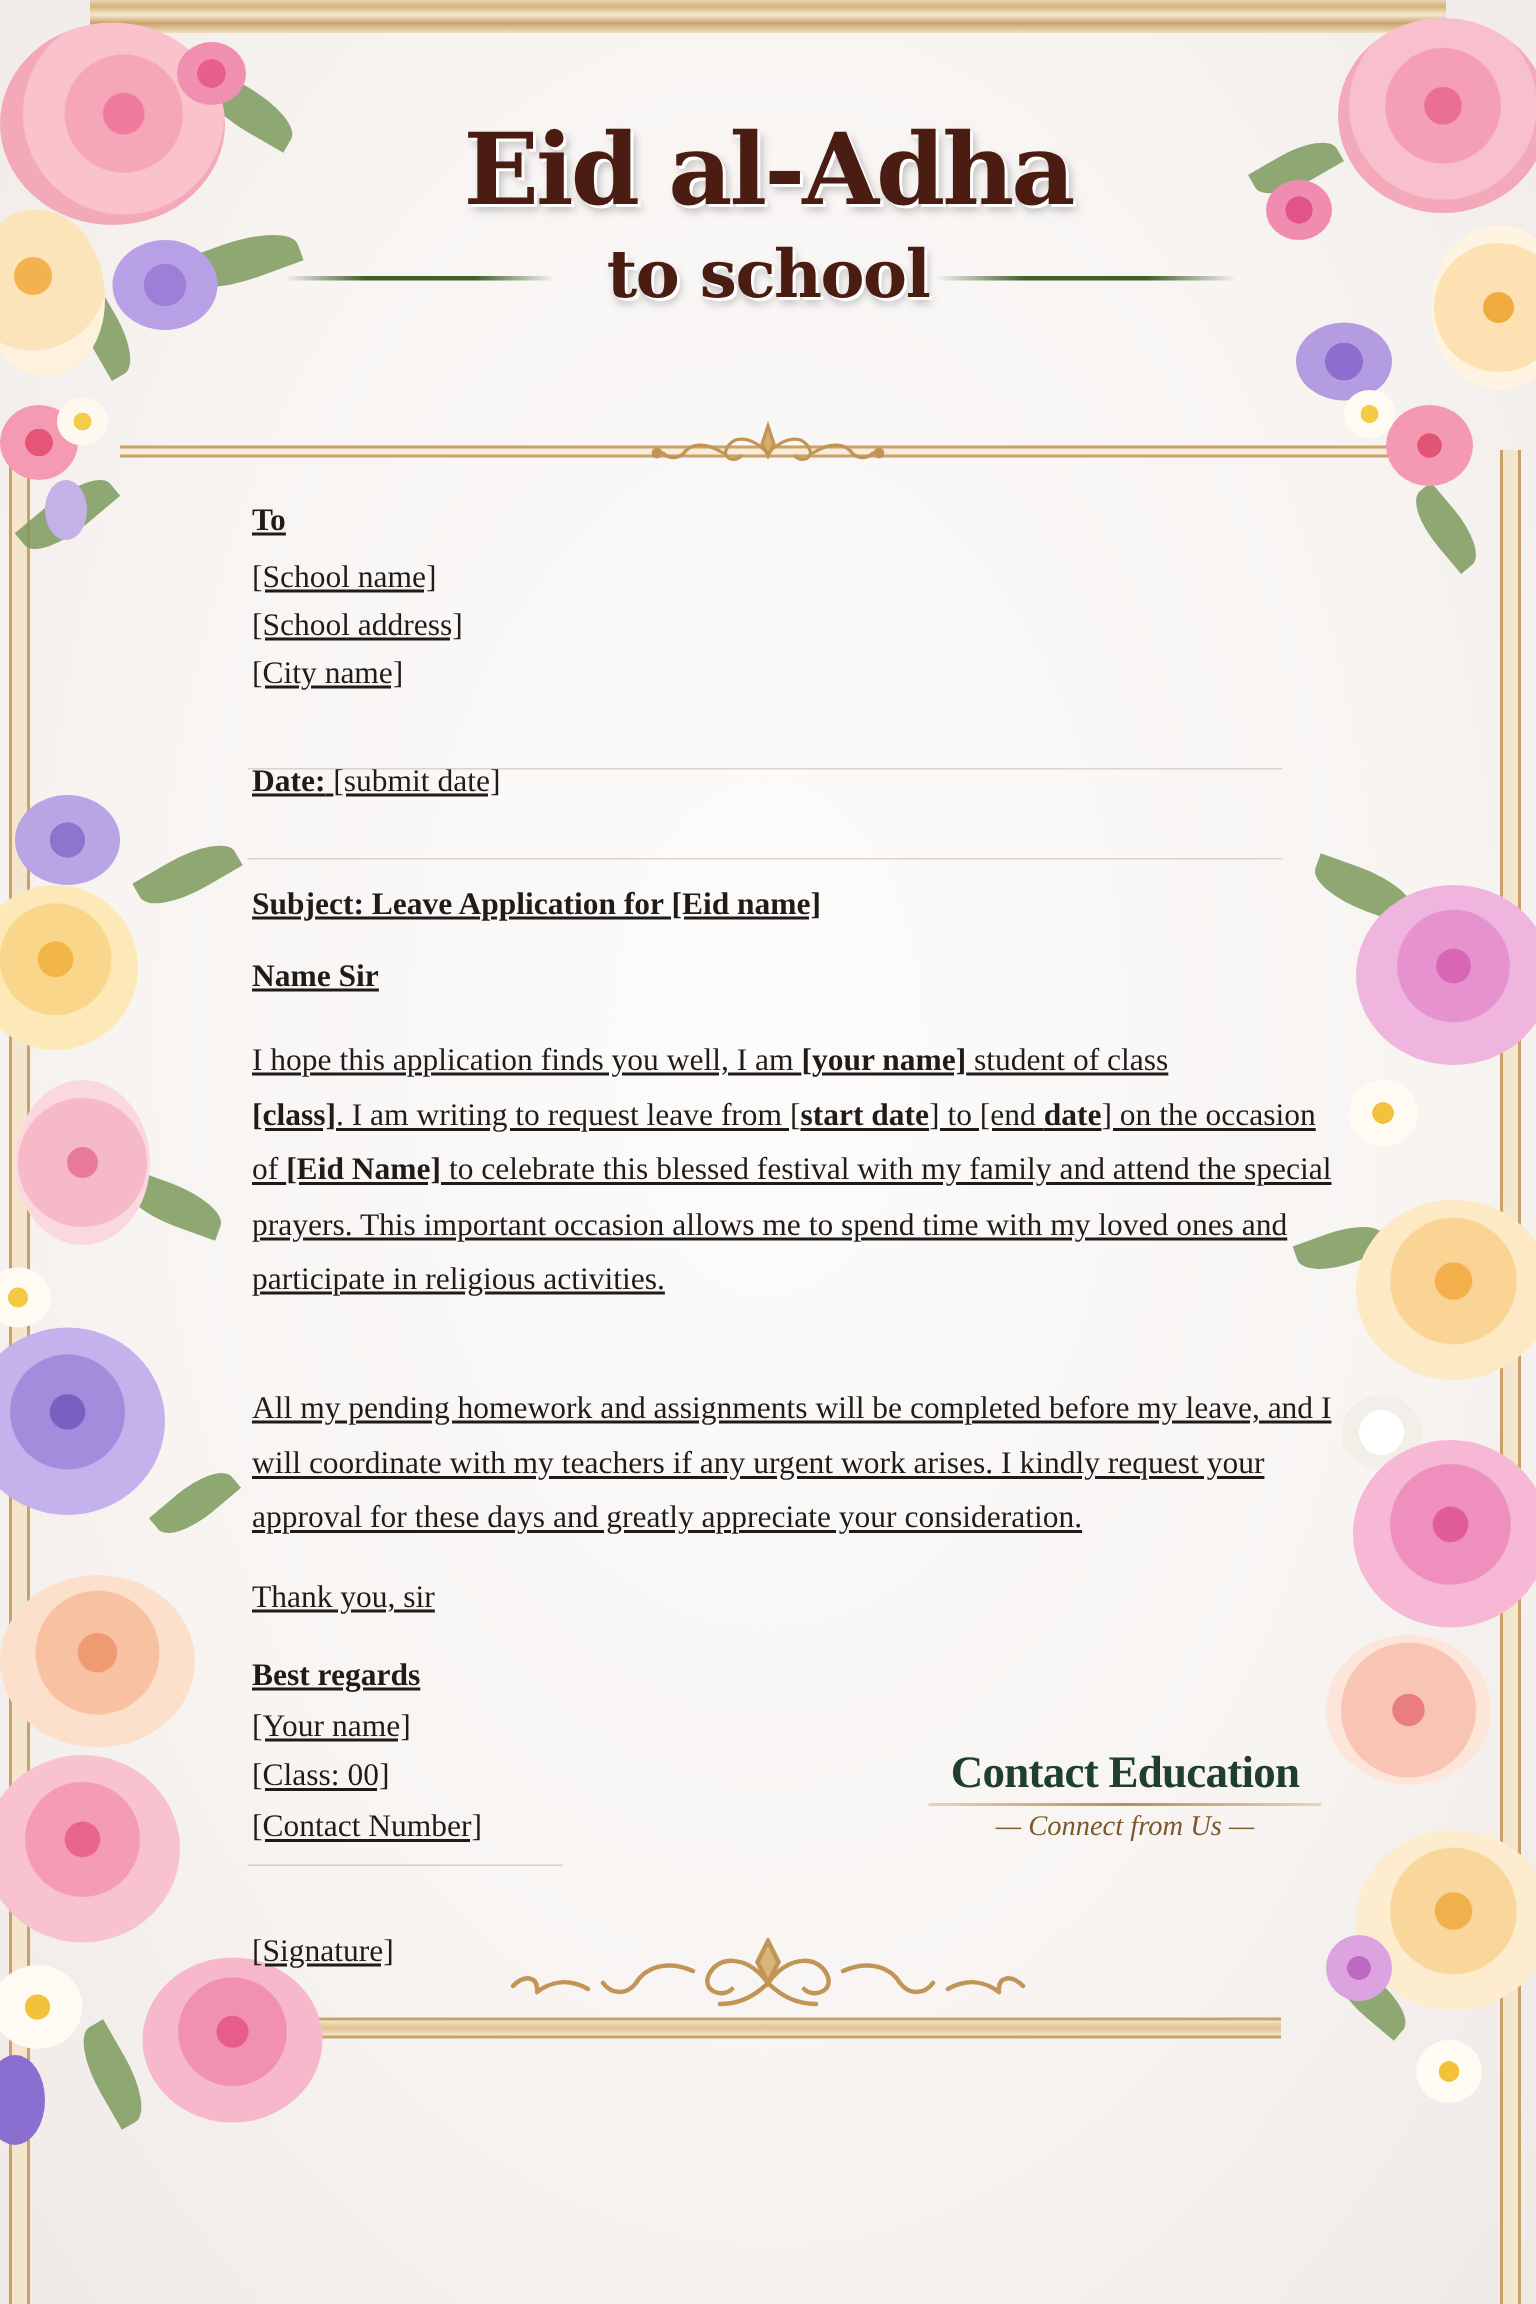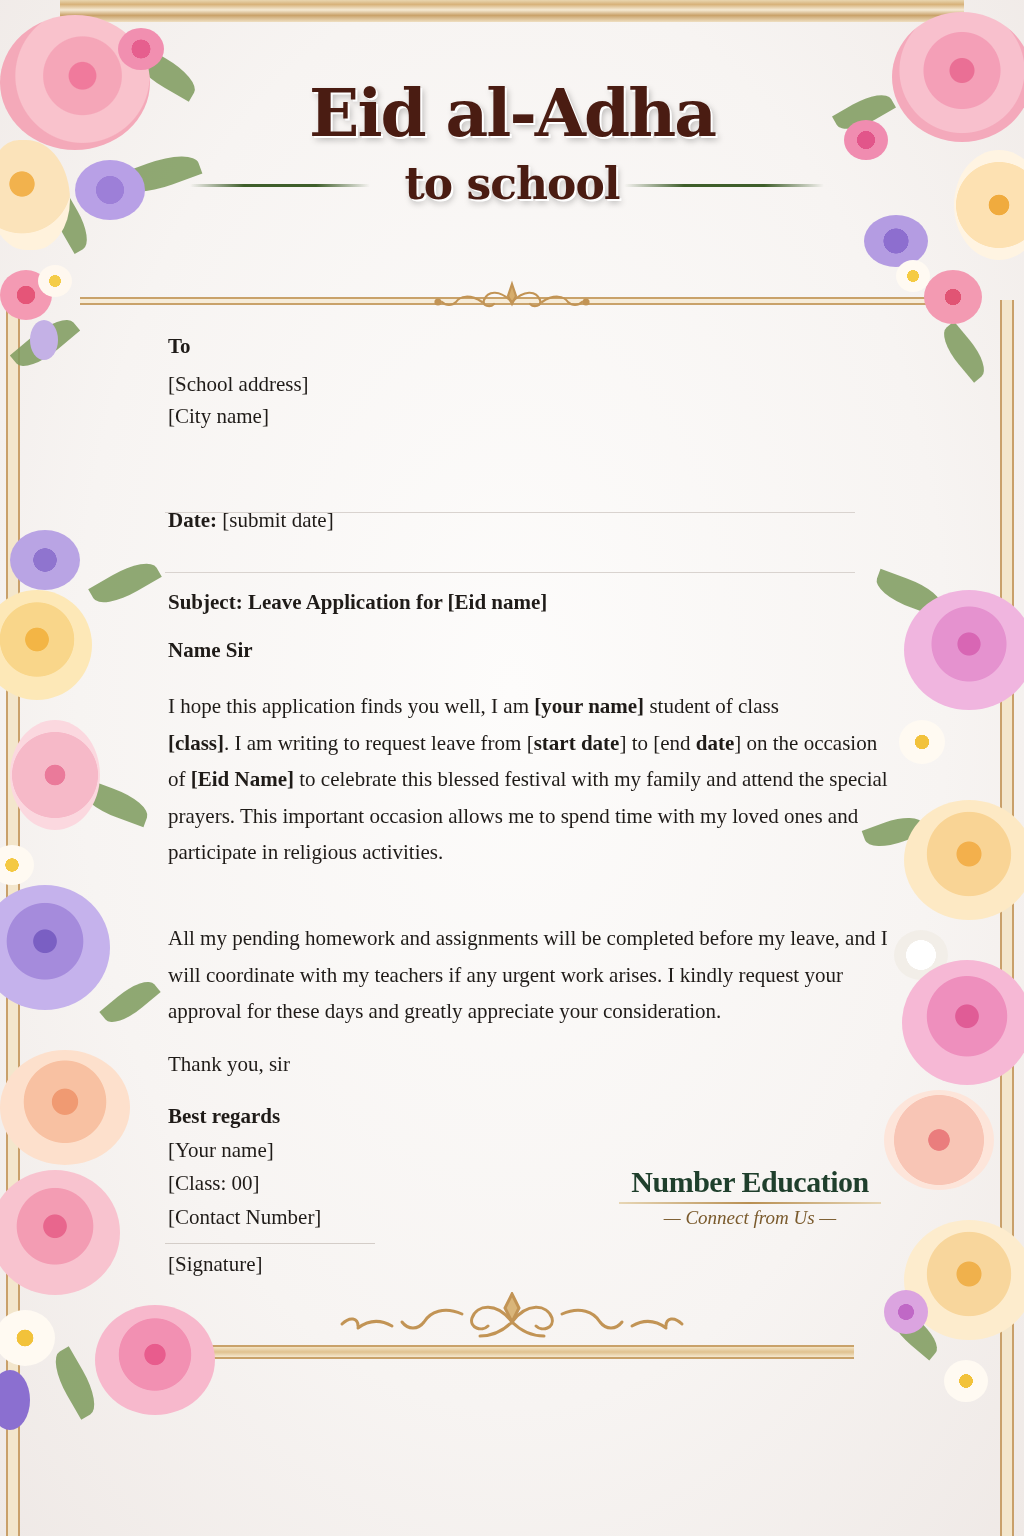--- a/index.html
+++ b/index.html
@@ -60,36 +60,36 @@
     font-family: "DejaVu Serif", serif; font-weight: bold; font-size: 44px;
     color: #4a1c12; letter-spacing: -1px; line-height: 52px;
     text-shadow: 2px 2px 0 #fff, 2px 4px 6px rgba(0,0,0,.25);
   }
   .title-line { position: absolute; top: 26px; height: 3px; border-radius: 2px;
     background: linear-gradient(90deg, rgba(58,94,40,0), #3e5e2a 30%, #3e5e2a 70%, rgba(58,94,40,0)); }
   .title-line.l { left: 190px; width: 180px; }
   .title-line.r { right: 200px; width: 200px; }
 
   
-  .letter { position: absolute; left: 168px; width: 730px; font-size: 21px; line-height: 32px; }
+  .letter { position: absolute; left: 168px; width: 730px; font-size: 21px; line-height: 32px; text-decoration: underline; }
   .b { font-weight: bold; }
   .recipient { top: 330px; }
   .recipient div { height: 32px; }
   .divider { position: absolute; left: 165px; width: 690px; height: 1px; background: #d9d3cf; }
   .d1 { top: 512px; }
   .d2 { top: 572px; }
   .date-line { top: 504px; }
   .subject { top: 586px; }
   .salute { top: 634px; }
   .para1 { top: 688px; line-height: 36.5px; }
   .para2 { top: 890px; line-height: 36.5px; margin-top: 30px; }
   .thanks { top: 1048px; }
   .closing { top: 1100px; line-height: 33.5px; }
   .sig-divider { position: absolute; left: 165px; top: 1243px; width: 210px; height: 1px; background: #d4cdc8; }
-  .signature { top: 1248px; }
+  .signature { top: 1284px; }
 
   
   .brand { position: absolute; left: 615px; top: 1162px; width: 270px; text-align: center; }
   .brand-name { font-family: "Liberation Serif", serif; font-weight: bold; font-size: 30px;
     color: #1f3f2c; letter-spacing: -0.5px; line-height: 40px; }
   .brand-rule { height: 2px; margin: 0 4px; background: linear-gradient(90deg, #e7d6b5, #b88f52, #e7d6b5); }
   .brand-tag { font-family: "Liberation Serif", serif; font-style: italic; font-size: 19px;
     color: #7a5a2c; line-height: 28px; }
 </style>
 </head>
@@ -189,20 +189,21 @@
   <div class="title-1">Eid al-Adha</div>
   <div class="title-3-row">
     <div class="title-line l"></div>
     <div class="title-3">to school</div>
     <div class="title-line r"></div>
   </div>
 </div>
 
 <div class="letter recipient">
   <div class="b" style="height:38px;">To</div>
+  <div>[School name]</div>
   <div>[School address]</div>
   <div>[City name]</div>
 </div>
 
 <div class="divider d1"></div>
 <div class="letter date-line">
   <span class="b">Date:</span>
   <span>[submit date]</span>
 </div>
 <div class="divider d2"></div>
@@ -221,16 +222,16 @@
 <div class="letter closing">
   <div class="b">Best regards</div>
   <div>[Your name]</div>
   <div>[Class: 00]</div>
   <div>[Contact Number]</div>
 </div>
 <div class="sig-divider"></div>
 <div class="letter signature">[Signature]</div>
 
 <div class="brand">
-  <div class="brand-name">Number Education</div>
+  <div class="brand-name">Contact Education</div>
   <div class="brand-rule"></div>
   <div class="brand-tag">— Connect from Us —</div>
 </div>
 
 </body></html>

